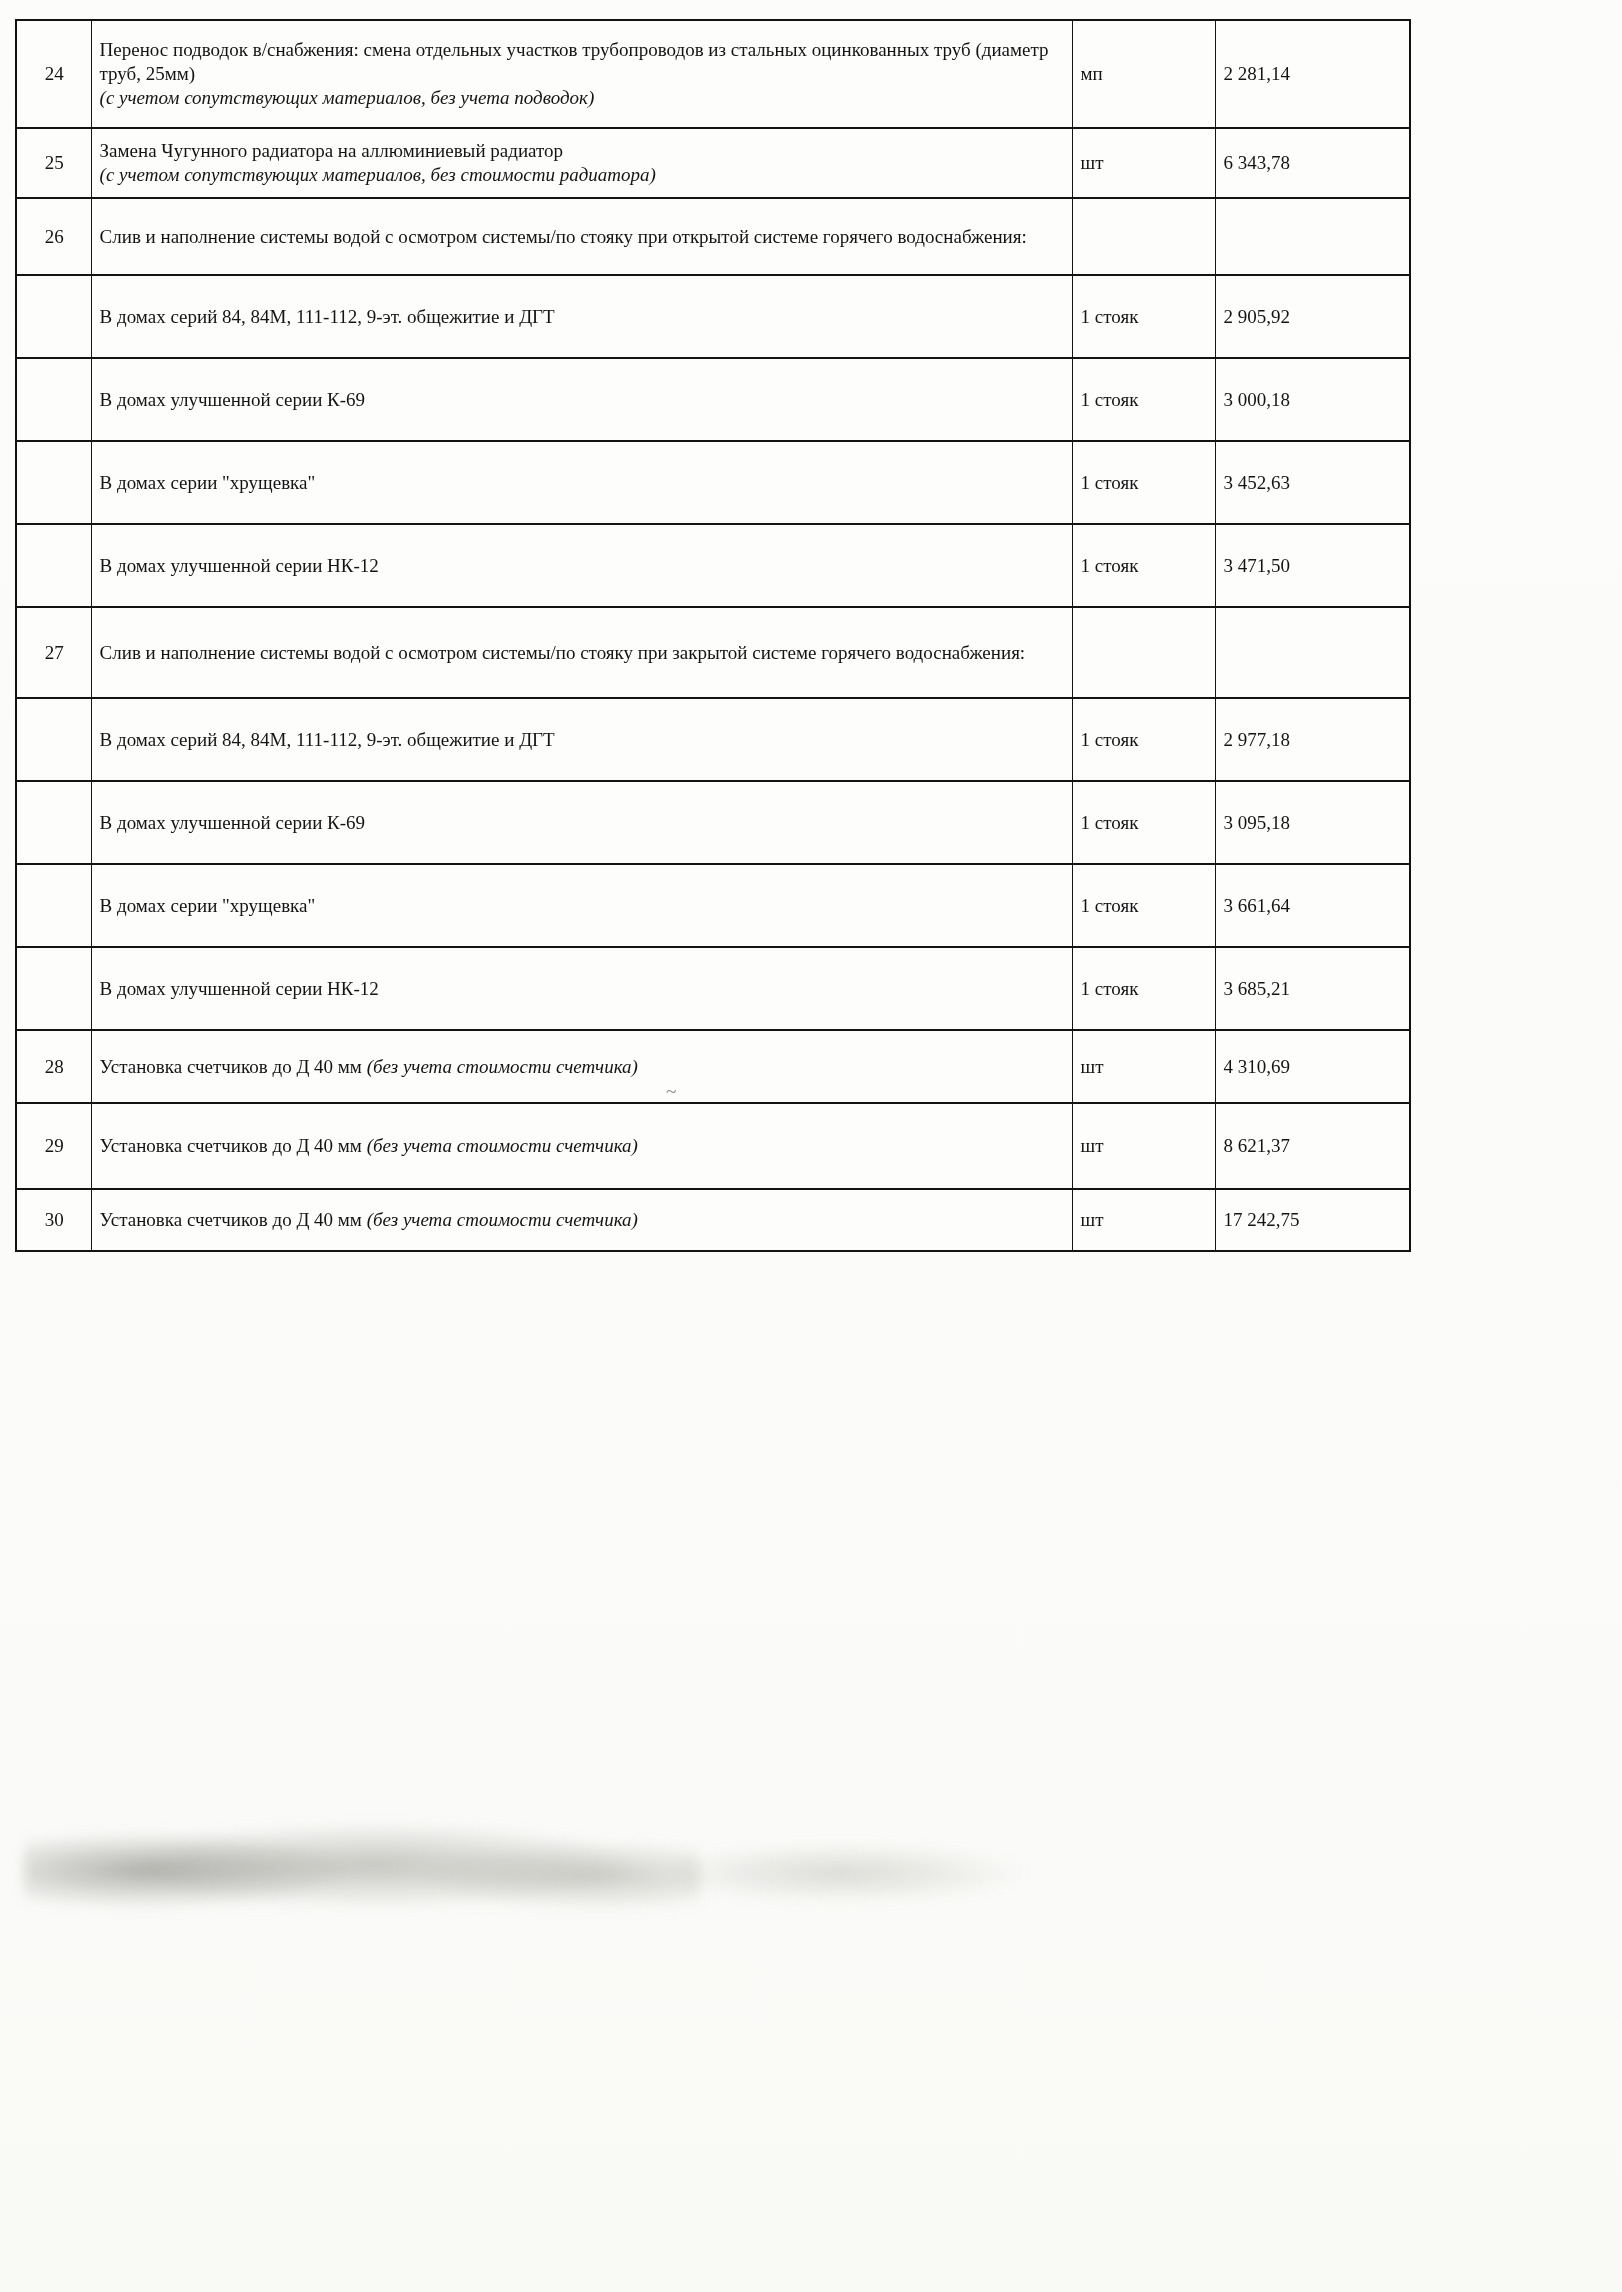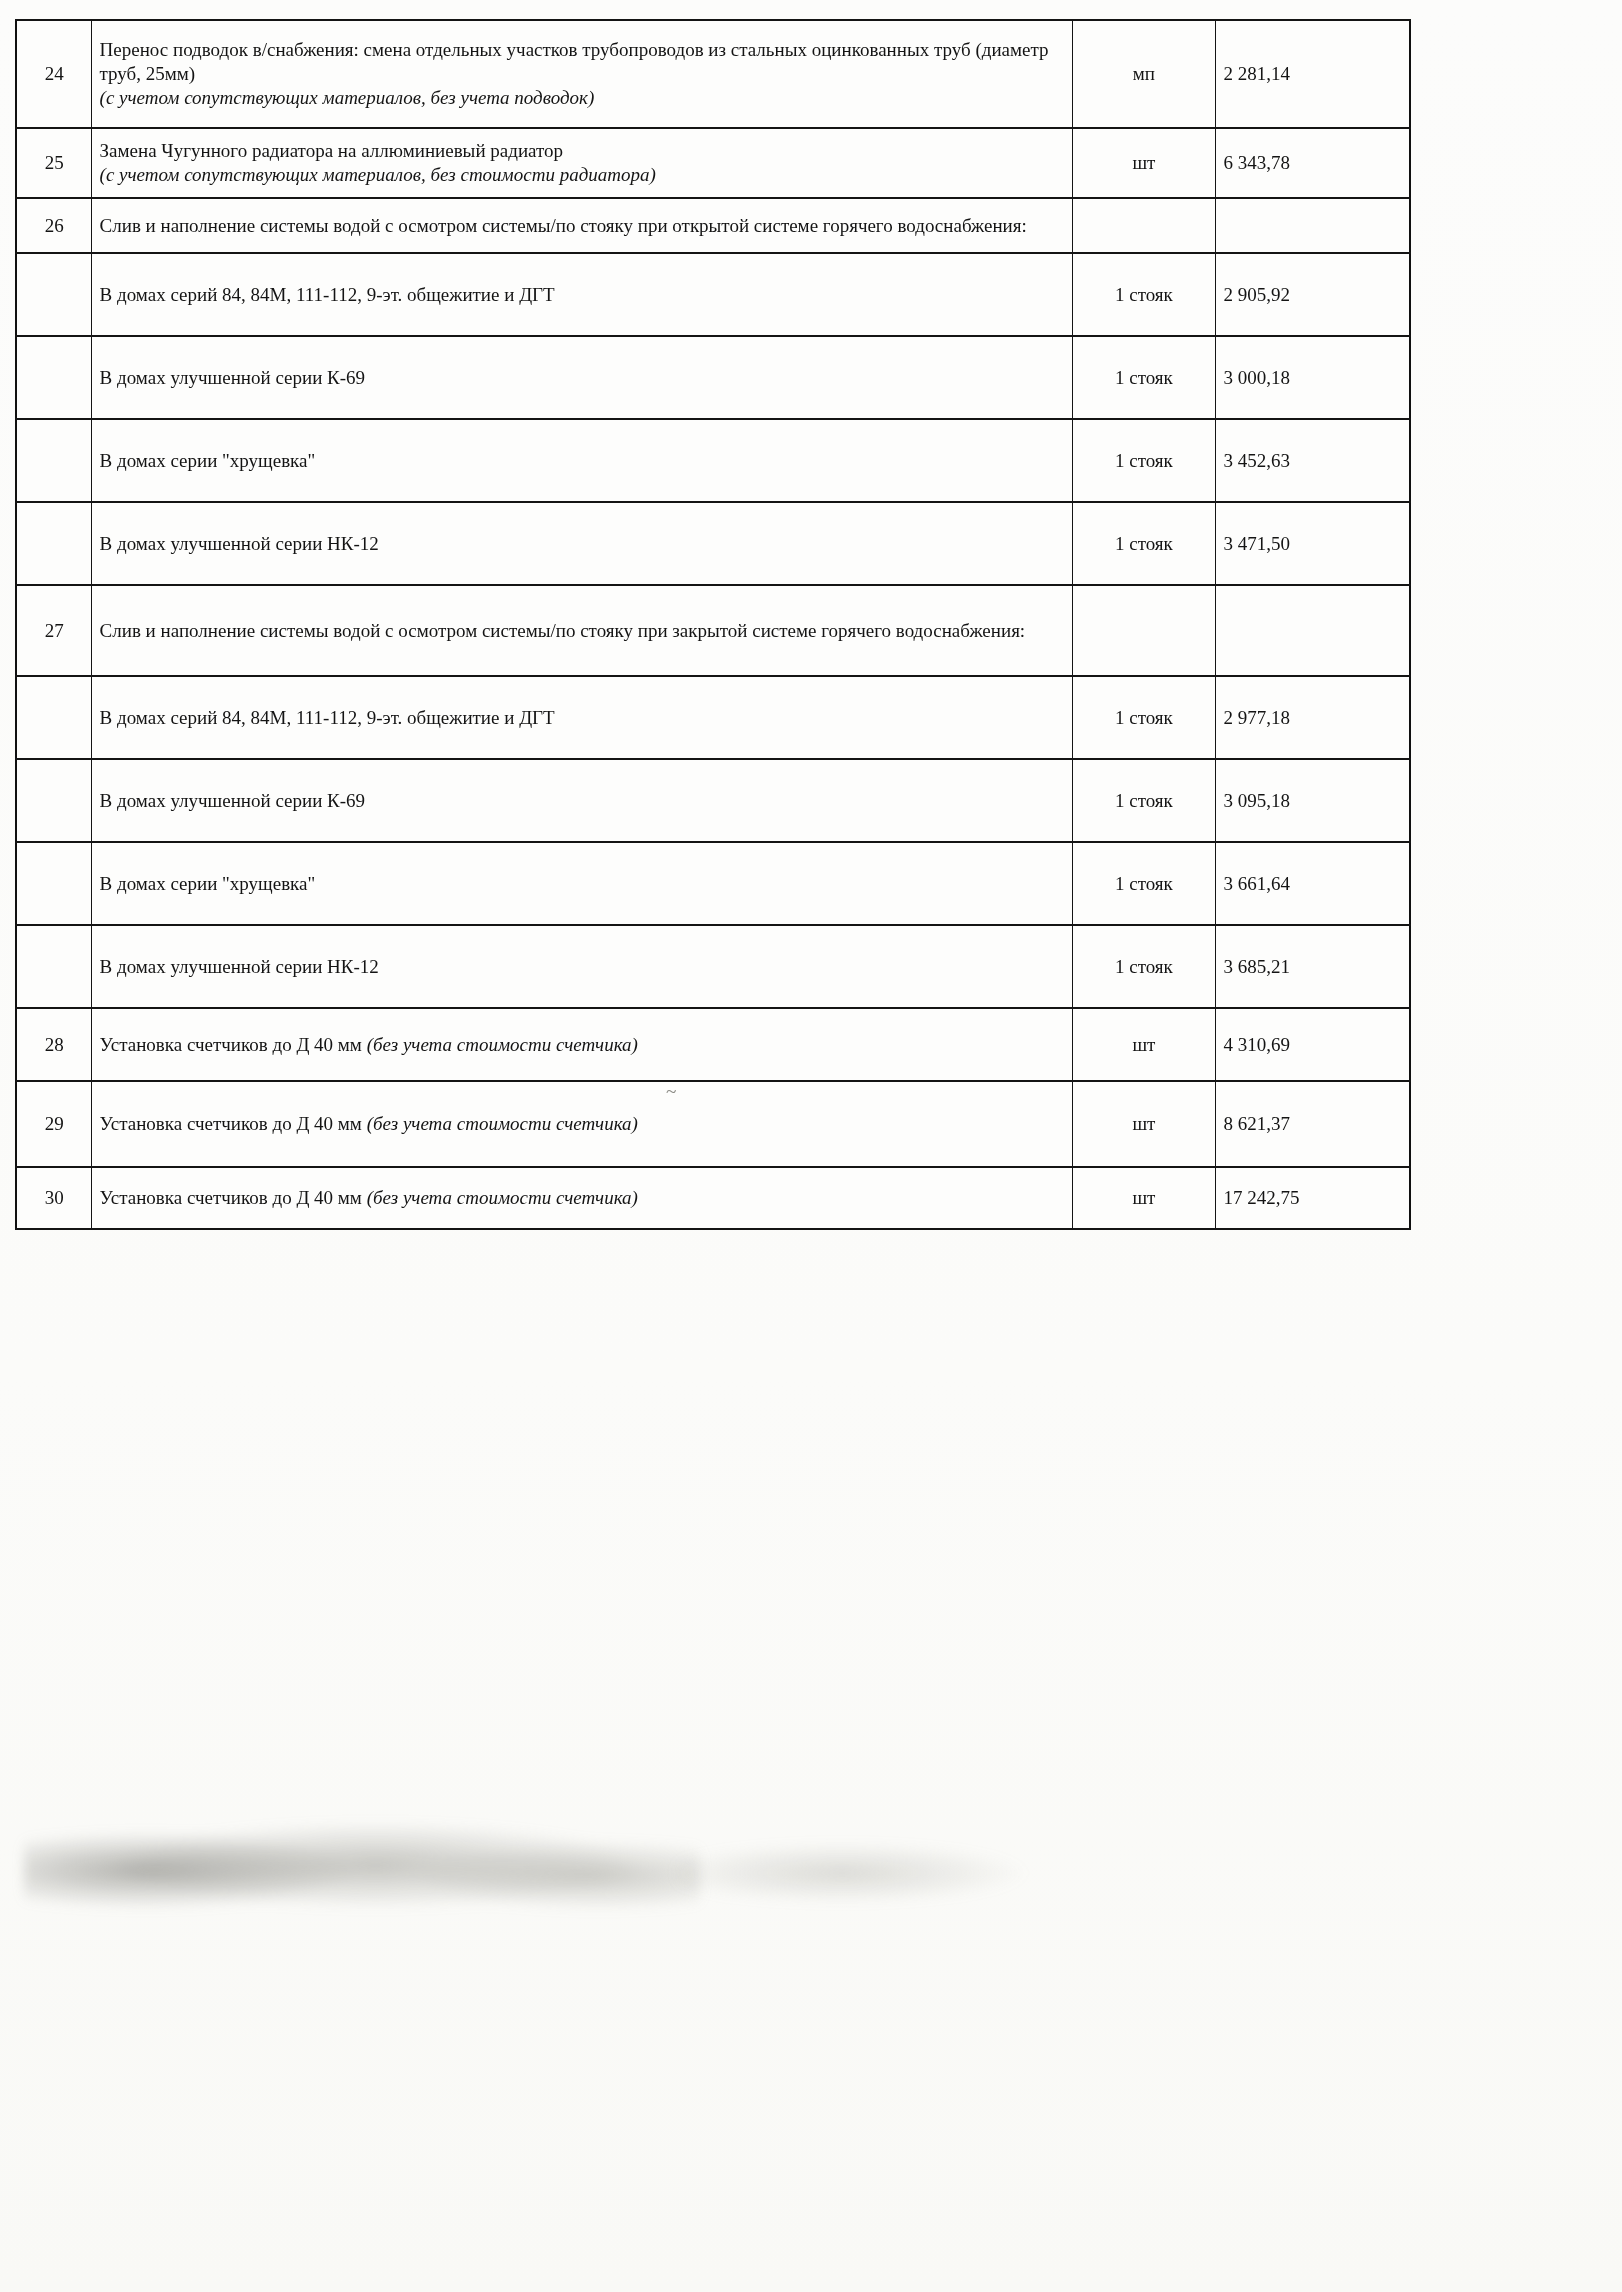--- a/index.html
+++ b/index.html
@@ -35,21 +35,21 @@
     vertical-align: middle;
     font-size: 19px;
     line-height: 1.28;
     padding: 3.9px 7.7px;
     box-sizing: border-box;
     word-wrap: break-word;
   }
   table.price-table { border: 2.9px solid #101010; }
   td.col-num   { width: 75px;  text-align: center; }
   td.col-desc  { width: 981px; text-align: left; padding-left: 9.7px; padding-right: 13.5px; }
-  td.col-unit  { width: 143px; text-align: center; }
+  td.col-unit  { width: 143px; text-align: left; }
   td.col-price { width: 195px; text-align: left; }
   .em { font-style: italic; }
   .desc-line { display: block; }
   
   .smudge {
     position: absolute;
     pointer-events: none;
     filter: blur(5.8px);
   }
   .smudge-1 {
@@ -87,21 +87,21 @@
         </tr>
         <tr style="height: 70px;">
           <td class="col-num">25</td>
           <td class="col-desc">
             <span class="desc-line">Замена Чугунного радиатора на аллюминиевый радиатор</span>
             <span class="em desc-line">(с учетом сопутствующих материалов, без стоимости радиатора)</span>
           </td>
           <td class="col-unit">шт</td>
           <td class="col-price">6 343,78</td>
         </tr>
-        <tr style="height: 55px;">
+        <tr style="height: 77px;">
           <td class="col-num">26</td>
           <td class="col-desc">
             <span class="desc-line">Слив и наполнение системы водой с осмотром системы/по стояку при открытой системе горячего водоснабжения:</span>
           </td>
           <td class="col-unit"></td>
           <td class="col-price"></td>
         </tr>
         <tr style="height: 83px;">
           <td class="col-num"></td>
           <td class="col-desc">

